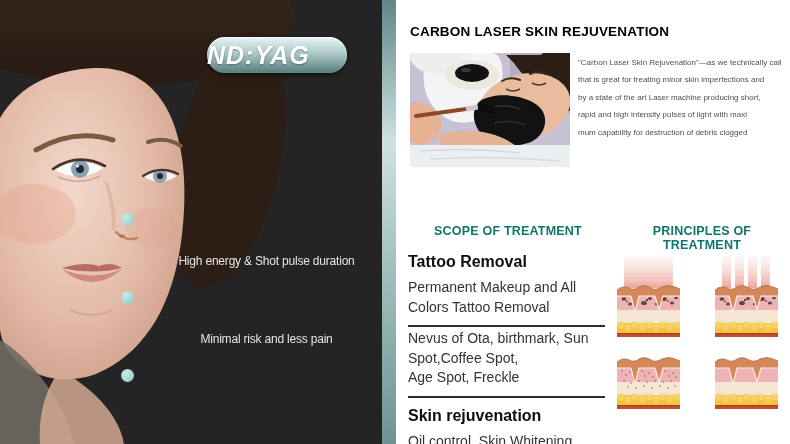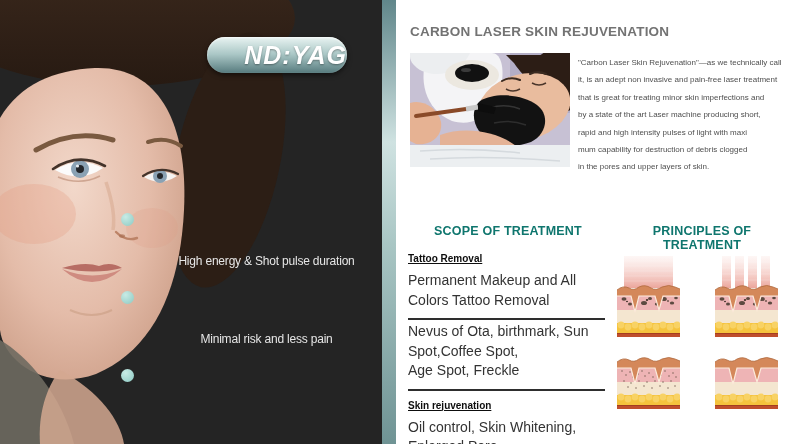--- a/index.html
+++ b/index.html
@@ -7,44 +7,44 @@
          font-family:"Liberation Sans",sans-serif;}
   
   .hero{position:absolute;left:0;top:0;width:396px;height:444px;background:#242424;overflow:hidden;}
   .hero svg.portrait{position:absolute;left:0;top:0;}
   .teal-edge{position:absolute;left:382px;top:0;width:14px;height:444px;
     background:linear-gradient(180deg,#60868a 0%,#cfe2e1 32%,#a9c6c4 55%,#6f9394 100%);}
   .badge{position:absolute;left:207px;top:37px;width:140px;height:36px;border-radius:19px;
     background:linear-gradient(180deg,#e9f4f2 0%,#aac7c6 48%,#577b7e 100%);
     box-shadow:inset 0 1px 2px rgba(255,255,255,.7),0 2px 5px rgba(0,0,0,.55);
     color:#fff;font-weight:bold;font-style:italic;font-size:25px;letter-spacing:1px;
-    text-align:right;line-height:36px;text-shadow:0 1px 2px rgba(0,0,0,.35);}
+    text-align:left;line-height:36px;text-shadow:0 1px 2px rgba(0,0,0,.35);}
   .features{position:absolute;left:121px;top:209px;width:268px;list-style:none;margin:0;padding:0;}
   .features li{position:relative;padding-left:23px;color:#e6e6e6;font-size:12px;
     line-height:21px;letter-spacing:-0.2px;white-space:pre-line;text-align:center;}
   .features li:nth-child(1),.features li:nth-child(2){margin-bottom:15px;}
   .features li:nth-child(3){margin-bottom:2px;}
   .features li:nth-child(4){margin-bottom:4px;}
   .features li:nth-child(5){margin-bottom:9px;}
   .dot{position:absolute;left:0;top:4px;width:13px;height:13px;border-radius:50%;
     background:radial-gradient(circle at 35% 30%,#c8ebe5,#8cc9c2);}
   
   .info{position:absolute;left:396px;top:0;width:394px;height:444px;background:#ffffff;}
   .title{position:absolute;left:14px;top:24px;margin:0;font-size:13.5px;font-weight:bold;
-    color:#737373;letter-spacing:.2px;white-space:nowrap;}
+    color:#000000;letter-spacing:.2px;white-space:nowrap;}
   .photo{position:absolute;left:14px;top:53px;width:160px;height:114px;}
   .intro{position:absolute;left:182px;top:54px;width:210px;color:#4f4f4f;font-size:8px;
     line-height:17.4px;}
   .intro div{white-space:nowrap;}
   .col-head{position:absolute;margin:0;top:224px;font-size:12.5px;font-weight:bold;
     color:#0f766e;text-align:center;letter-spacing:.2px;}
   .scope-head{left:12px;width:200px;}
   .princ-head{left:220px;width:172px;}
   .scope{position:absolute;left:12px;top:247px;width:200px;}
-  .scope h3{margin:9px 0 7px;font-size:10px;font-weight:bold;color:#0d0d0d;white-space:nowrap;text-decoration:underline;}
+  .scope h3{margin:9px 0 7px;font-size:16px;font-weight:bold;color:#0d0d0d;white-space:nowrap;}
   .scope h3:first-child{margin-top:6px;}
   .scope p{margin:0;font-size:14px;color:#333;line-height:19.5px;white-space:pre-line;}
   .scope .rule{border:none;border-top:2px solid #2e2e2e;margin:8px 0 2px;width:197px;}
   .diagram{position:absolute;}
   .dg-a{left:221px;top:256px;}
   .dg-b{left:319px;top:256px;}
   .dg-c{left:221px;top:355px;}
   .dg-d{left:319px;top:355px;}
   .defs-holder{position:absolute;width:0;height:0;overflow:hidden;}
 </style>
@@ -235,26 +235,24 @@
       <ellipse cx="62" cy="20" rx="17" ry="9" fill="#111111"></ellipse>
       <ellipse cx="56" cy="17" rx="5" ry="2" fill="#3a3a3a"></ellipse>
       <path d="M0,50 C14,46 28,56 31,69 C33,83 21,93 6,91 L0,88 Z" fill="#e6b293"></path>
       <line x1="6" y1="63" x2="56" y2="56" stroke="#8a4a28" stroke-width="4" stroke-linecap="round"></line>
       <line x1="56" y1="56" x2="68" y2="54" stroke="#c9c9c9" stroke-width="5"></line>
       <path d="M68,50 L86,54 L84,61 L68,58 Z" fill="#0d0d0d"></path>
     </svg>
 
     <div class="intro">
       <div>"Carbon Laser Skin Rejuvenation"—as we technically call</div>
-      <div>it, is an adept non invasive and pain-free laser treatment</div>
       <div>that is great for treating minor skin imperfections and</div>
       <div>by a state of the art Laser machine producing short,</div>
       <div>rapid and high intensity pulses of light with maxi</div>
       <div>mum capability for destruction of debris clogged</div>
-      <div>in the pores and upper layers of skin.</div>
     </div>
 
     <h2 class="col-head scope-head">SCOPE OF TREATMENT</h2>
     <h2 class="col-head princ-head">PRINCIPLES OF TREATMENT</h2>
 
     <div class="scope">
       <h3>Tattoo Removal</h3>
       <p>Permanent Makeup and All Colors Tattoo Removal</p>
       <hr class="rule">
       <p>Nevus of Ota, birthmark, Sun Spot,Coffee Spot,

